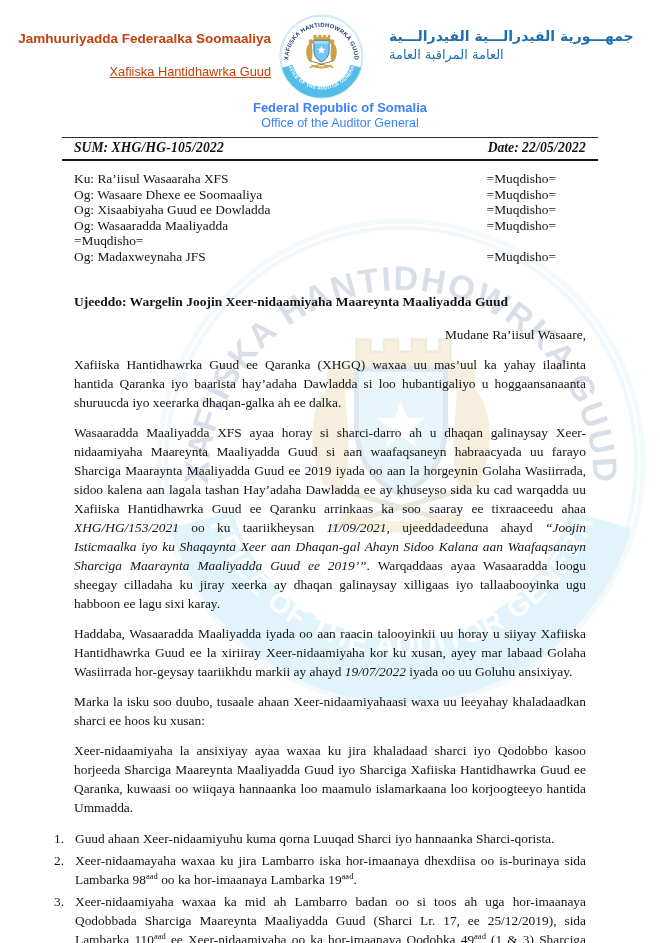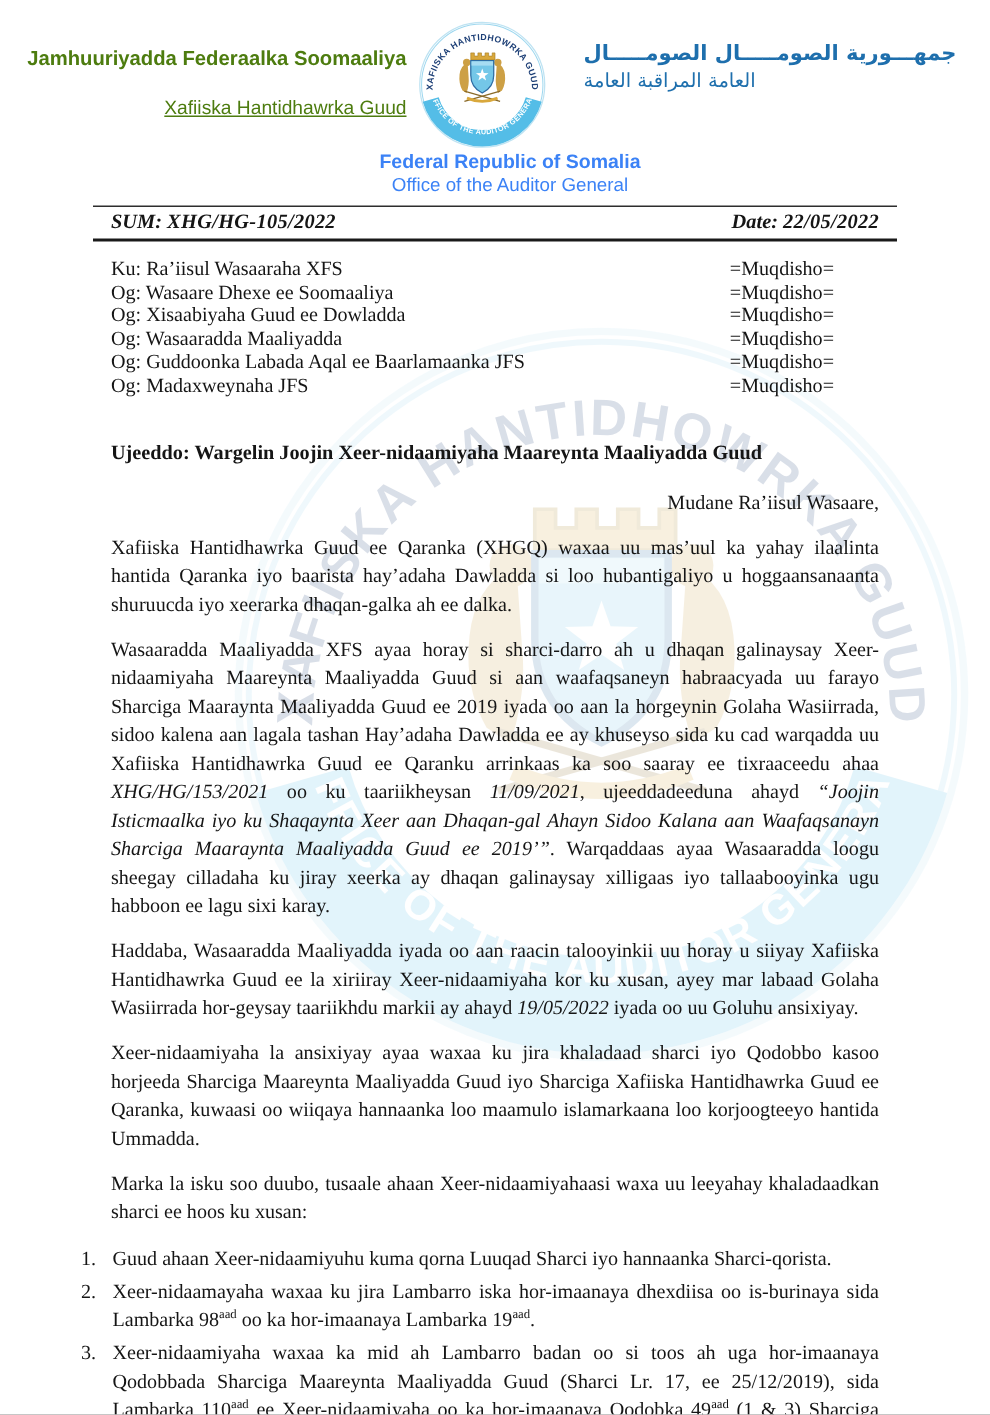--- a/index.html
+++ b/index.html
@@ -12,21 +12,21 @@
 
   
   .watermark {
     position:absolute; left:154px; top:216px; width:494px; height:494px;
     opacity:0.16; z-index:0; pointer-events:none;
   }
 
   
   .hdr { display:flex; align-items:flex-start; padding:14px 14px 0 14px; }
   .hdr-left {
-    flex:1; text-align:right; padding-top:17px; color:#4d7c0f;
+    flex:1; text-align:right; padding-top:17px; color:#c2410c;
     font-family:"Liberation Sans", sans-serif;
   }
   .hdr-left .l1 { font-weight:700; font-size:13.5px; }
   .hdr-left .l2 { font-size:12.8px; margin-top:18px;text-decoration:underline; }
   .hdr-seal { width:100px; display:flex; justify-content:center; flex:none; }
   .hdr-right {
     flex:1; padding-top:14px; padding-left:18px; color:#1e6fad;
     font-family:"DejaVu Sans", sans-serif; text-align:left;
   }
   .hdr-right .a1 { font-weight:700; font-size:14px; }
@@ -143,21 +143,21 @@
             <path d="M50,37.3 L51.23,40.8 L54.95,40.89 L52,43.15 L53.06,46.71 L50,44.6 L46.94,46.71 L48,43.15 L45.05,40.89 L48.77,40.8 Z" fill="#ffffff"></path>
             <line x1="36" y1="63" x2="64" y2="55" stroke="#8a6a28" stroke-width="1"></line>
             <line x1="36" y1="55" x2="64" y2="63" stroke="#8a6a28" stroke-width="1"></line>
             <path d="M38,60.5 q12,5 24,0" stroke="#d9a83c" stroke-width="2.2" fill="none"></path>
           </g>
         </g>
       </svg>
     </div>
 
     <div class="hdr-right" dir="rtl">
-      <div class="a1">جمهـــورية الصومـــــال الصومـــــال</div>
+      <div class="a1">جمهـــورية الفيدرالـــية الفيدرالـــية</div>
       <div class="a2">العامة المراقبة العامة</div>
     </div>
   </div>
 
   <div class="center-lines">
     <div class="c1">Federal Republic of Somalia</div>
     <div class="c2">Office of the Auditor General</div>
   </div>
 
   <div class="sum-row">
@@ -187,44 +187,43 @@
         <span class="who">Og: Xisaabiyaha Guud ee Dowladda</span>
         <span class="loc">=Muqdisho=</span>
       </div>
 
       <div class="recipient-row">
         <span class="who">Og: Wasaaradda Maaliyadda</span>
         <span class="loc">=Muqdisho=</span>
       </div>
 
       <div class="recipient-row">
-        <span class="who">Og: Guddoonka Labada Aqal ee Baarlamaanka JFS</span>
         <span class="loc">=Muqdisho=</span>
       </div>
 
       <div class="recipient-row">
         <span class="who">Og: Madaxweynaha JFS</span>
         <span class="loc">=Muqdisho=</span>
       </div>
     </div>
 
   <div class="subject">Ujeeddo: Wargelin Joojin Xeer-nidaamiyaha Maareynta Maaliyadda Guud</div>
   <div class="salutation">Mudane Ra’iisul Wasaare,</div>
 
   <div class="paragraphs">
 
       <p class="para"><span>Xafiiska Hantidhawrka Guud ee Qaranka (XHGQ) waxaa uu mas’uul ka yahay ilaalinta hantida Qaranka iyo baarista hay’adaha Dawladda si loo hubantigaliyo u hoggaansanaanta shuruucda iyo xeerarka dhaqan-galka ah ee dalka.</span></p>
 
       <p class="para"><span>Wasaaradda Maaliyadda XFS ayaa horay si sharci-darro ah u dhaqan galinaysay Xeer-nidaamiyaha Maareynta Maaliyadda Guud si aan waafaqsaneyn habraacyada uu farayo Sharciga Maaraynta Maaliyadda Guud ee 2019 iyada oo aan la horgeynin Golaha Wasiirrada, sidoo kalena aan lagala tashan Hay’adaha Dawladda ee ay khuseyso sida ku cad warqadda uu Xafiiska Hantidhawrka Guud ee Qaranku arrinkaas ka soo saaray ee tixraaceedu ahaa </span><span class="i">XHG/HG/153/2021</span><span> oo ku taariikheysan </span><span class="i">11/09/2021</span><span>, ujeeddadeeduna ahayd </span><span class="i">“Joojin Isticmaalka iyo ku Shaqaynta Xeer aan Dhaqan-gal Ahayn Sidoo Kalana aan Waafaqsanayn Sharciga Maaraynta Maaliyadda Guud ee 2019’”</span><span>. Warqaddaas ayaa Wasaaradda loogu sheegay cilladaha ku jiray xeerka ay dhaqan galinaysay xilligaas iyo tallaabooyinka ugu habboon ee lagu sixi karay.</span></p>
 
-      <p class="para"><span>Haddaba, Wasaaradda Maaliyadda iyada oo aan raacin talooyinkii uu horay u siiyay Xafiiska Hantidhawrka Guud ee la xiriiray Xeer-nidaamiyaha kor ku xusan, ayey mar labaad Golaha Wasiirrada hor-geysay taariikhdu markii ay ahayd </span><span class="i">19/05/2022</span><span> iyada oo uu Goluhu ansixiyay.</span></p>
+      <p class="para"><span>Haddaba, Wasaaradda Maaliyadda iyada oo aan raacin talooyinkii uu horay u siiyay Xafiiska Hantidhawrka Guud ee la xiriiray Xeer-nidaamiyaha kor ku xusan, ayey mar labaad Golaha Wasiirrada hor-geysay taariikhdu markii ay ahayd </span><span class="i">19/07/2022</span><span> iyada oo uu Goluhu ansixiyay.</span></p>
+
+      <p class="para"><span>Marka la isku soo duubo, tusaale ahaan Xeer-nidaamiyahaasi waxa uu leeyahay khaladaadkan sharci ee hoos ku xusan:</span></p>
 
       <p class="para"><span>Xeer-nidaamiyaha la ansixiyay ayaa waxaa ku jira khaladaad sharci iyo Qodobbo kasoo horjeeda Sharciga Maareynta Maaliyadda Guud iyo Sharciga Xafiiska Hantidhawrka Guud ee Qaranka, kuwaasi oo wiiqaya hannaanka loo maamulo islamarkaana loo korjoogteeyo hantida Ummadda.</span></p>
-
-      <p class="para"><span>Marka la isku soo duubo, tusaale ahaan Xeer-nidaamiyahaasi waxa uu leeyahay khaladaadkan sharci ee hoos ku xusan:</span></p>
     </div>
 
   <ol class="num-list">
 
       <li>
         <span class="num">1.</span>
         <div class="li-text"><span>Guud ahaan Xeer-nidaamiyuhu kuma qorna Luuqad Sharci iyo hannaanka Sharci-qorista.</span></div>
       </li>
 
       <li>

